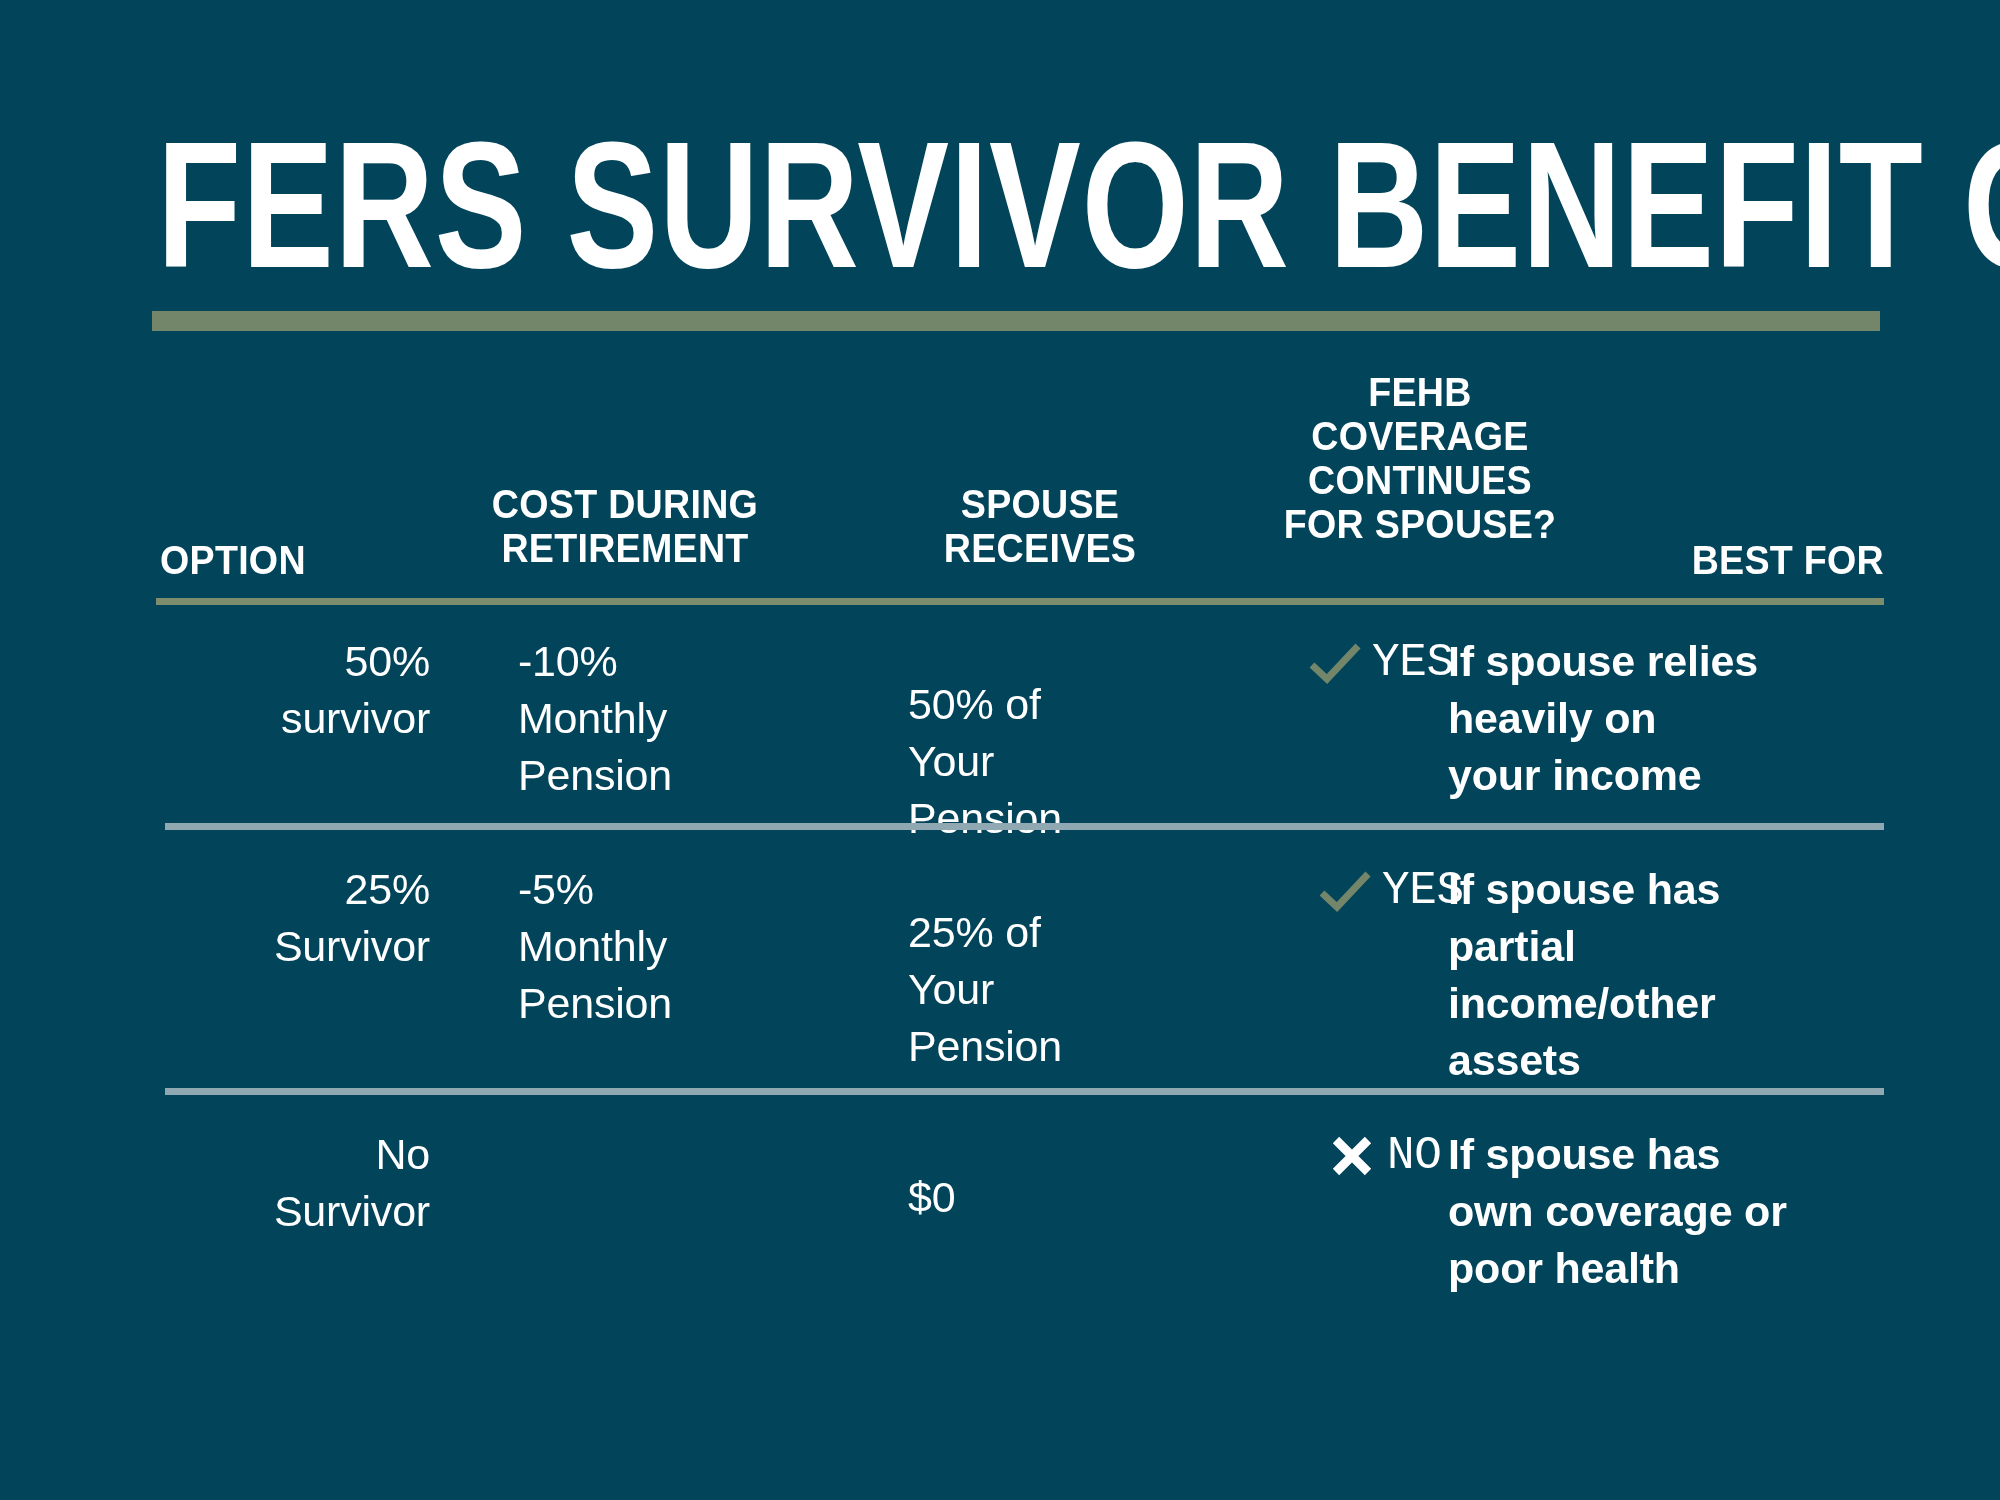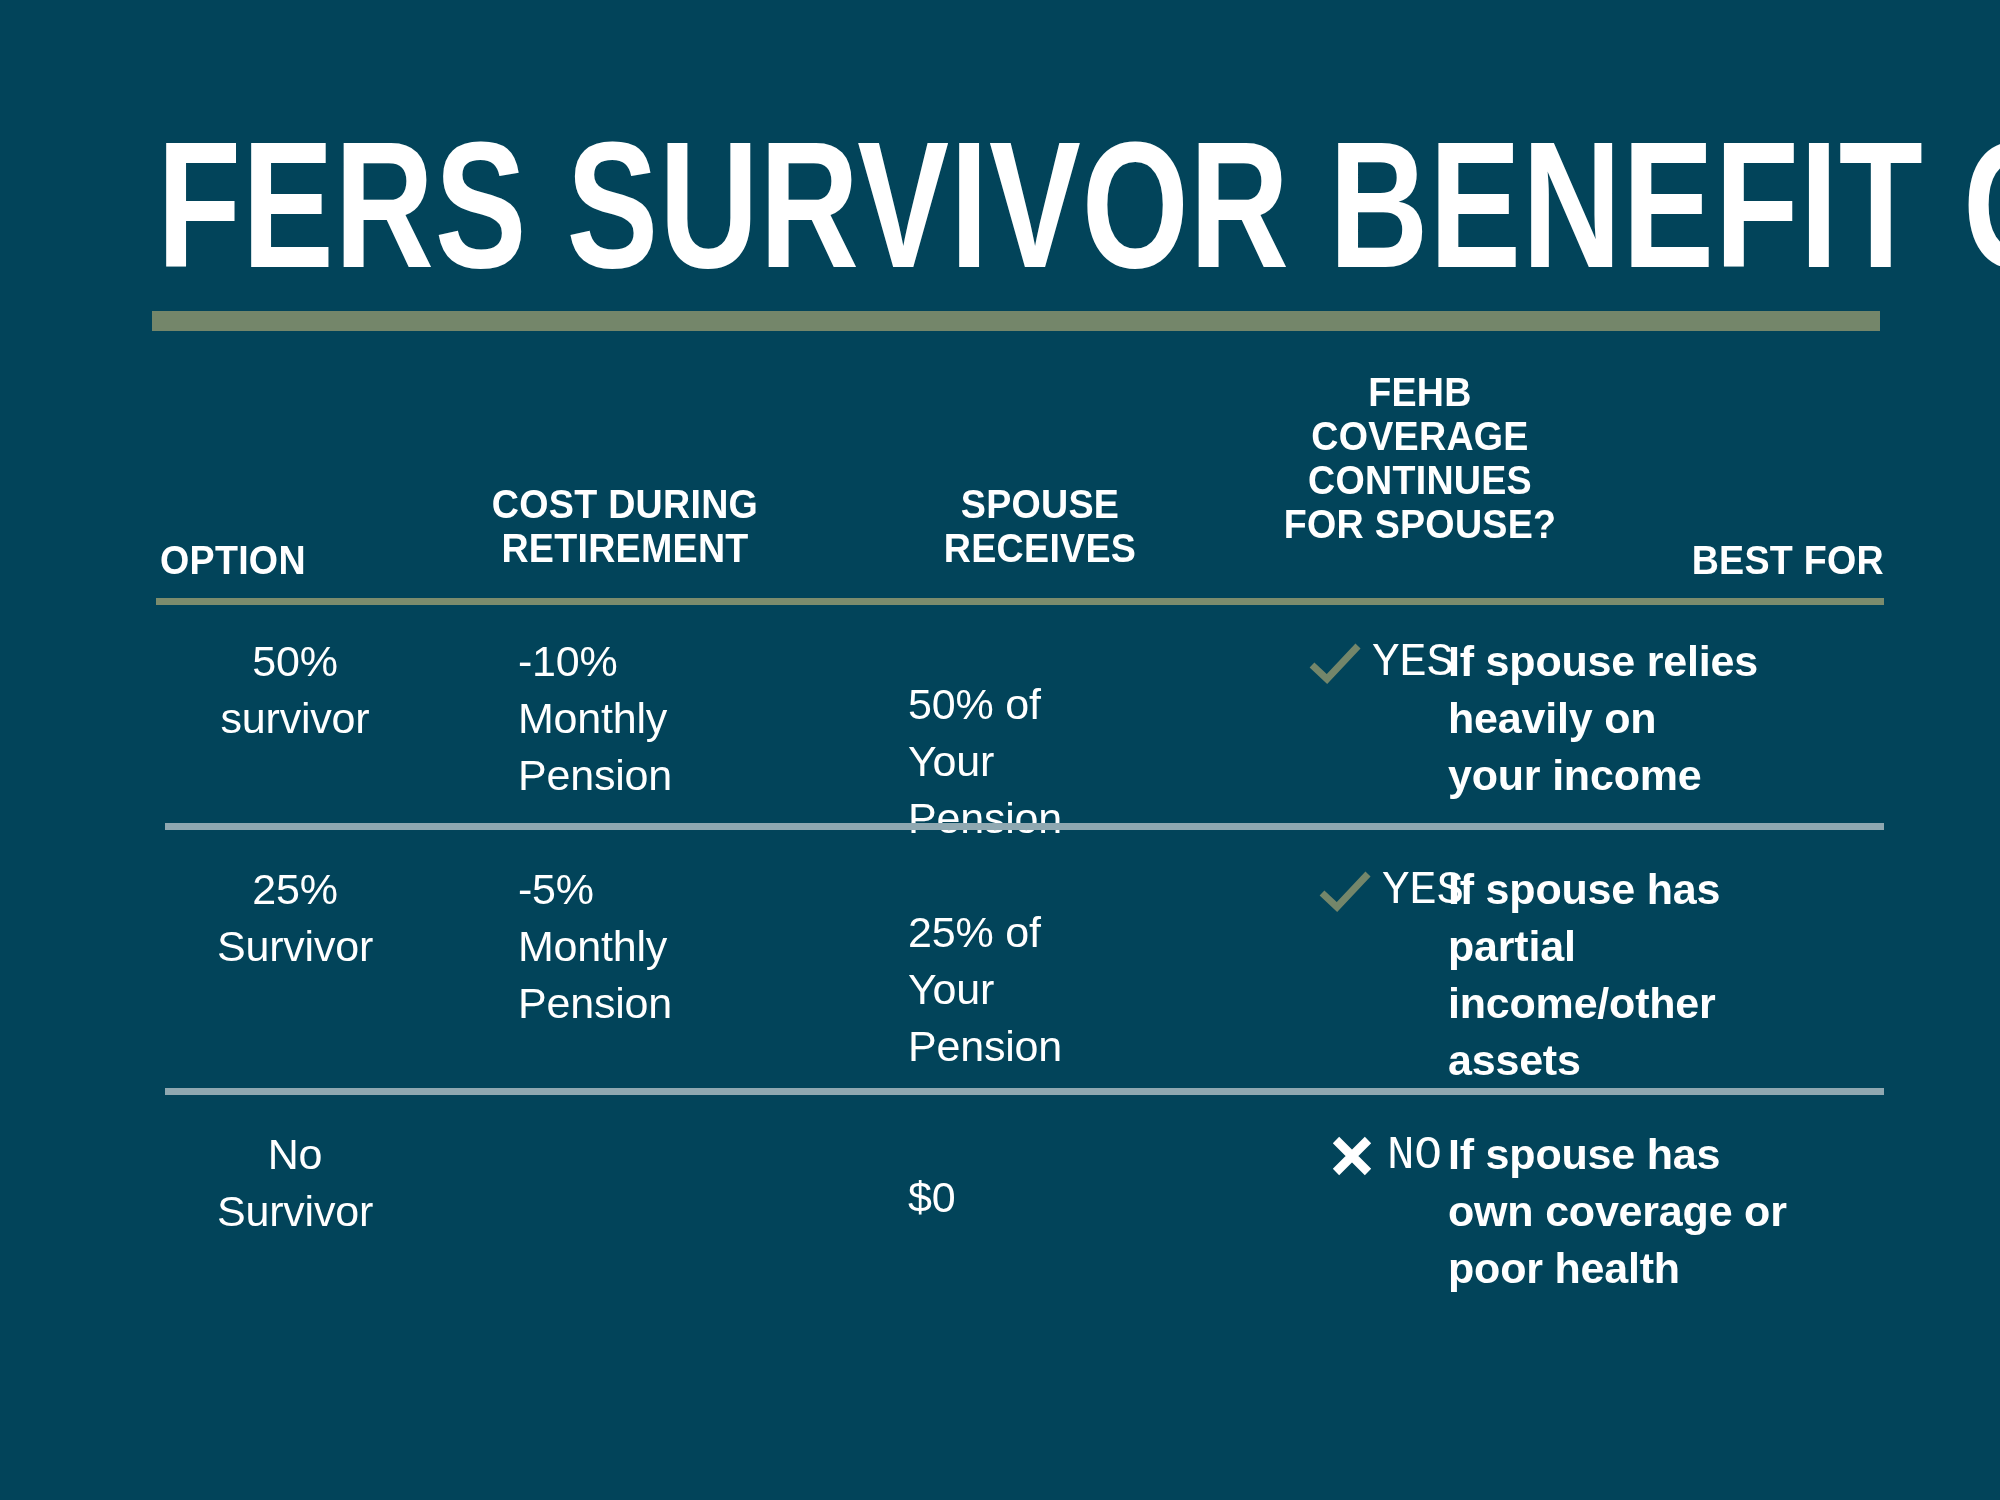--- a/index.html
+++ b/index.html
@@ -99,21 +99,21 @@
   .bcell {
     position: absolute;
     color: #ffffff;
     font-family: "Liberation Sans", sans-serif;
     font-weight: 400;
     font-size: 43px;
     line-height: 57px;
     letter-spacing: -0.2px;
   }
 
-  .col-option  { left: 160px;  width: 270px; text-align: center; }
+  .col-option  { left: 160px;  width: 270px; text-align: right; }
   .col-cost    { left: 518px;  width: 330px; text-align: left; }
   .col-spouse  { left: 908px;  width: 300px; text-align: left; margin-top: 43px; }
   .col-best    { left: 1448px; width: 436px; text-align: left; font-weight: bold; }
 
   .r1-top { top: 633px; }
   .r2-top { top: 861px; }
   .r3-top { top: 1126px; }
 
   
   .status {

